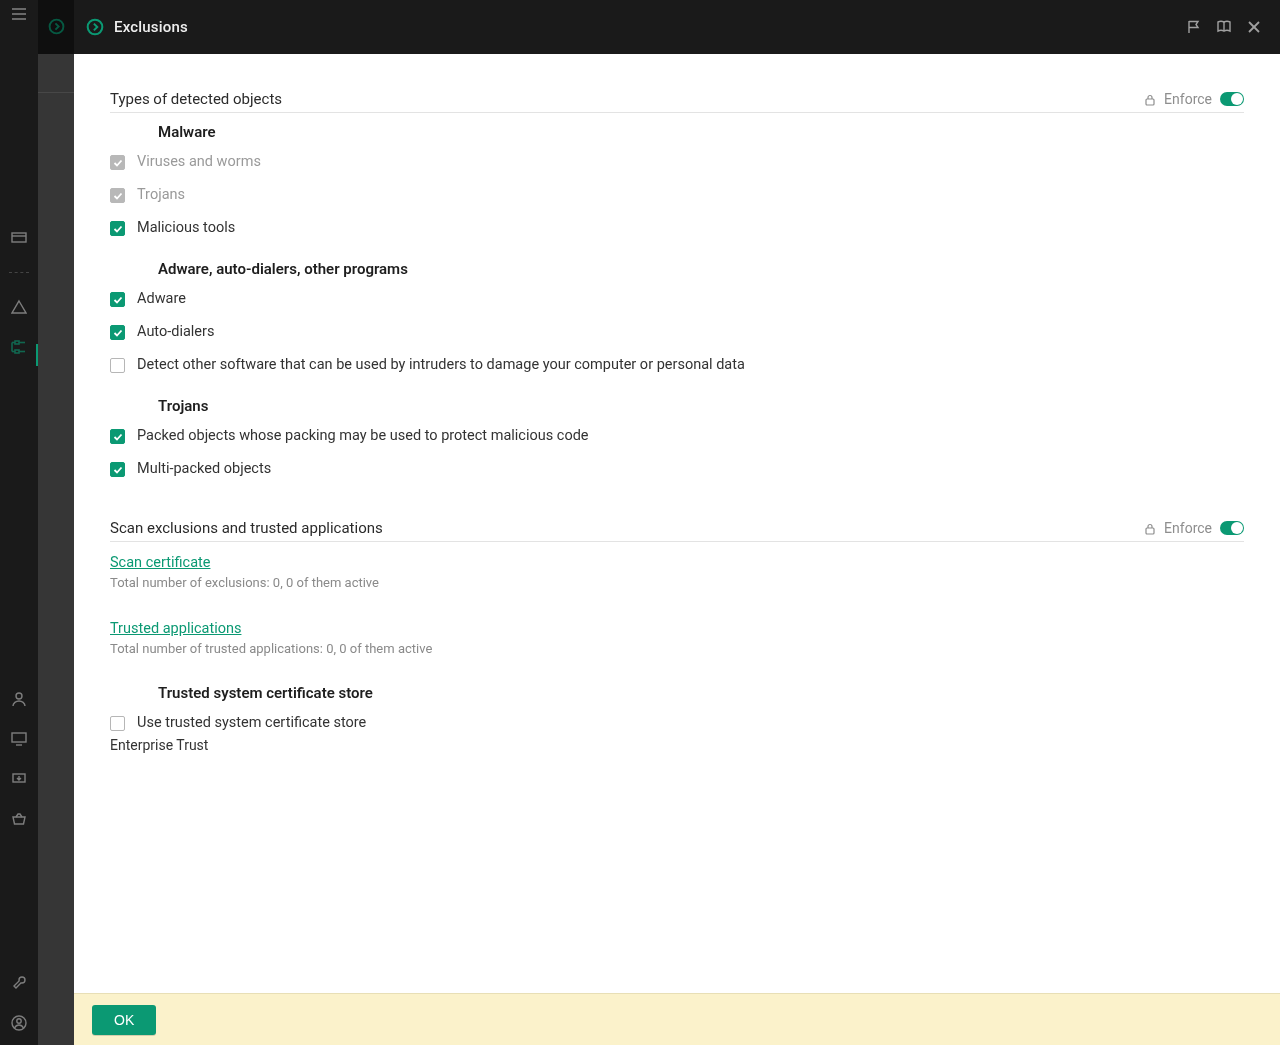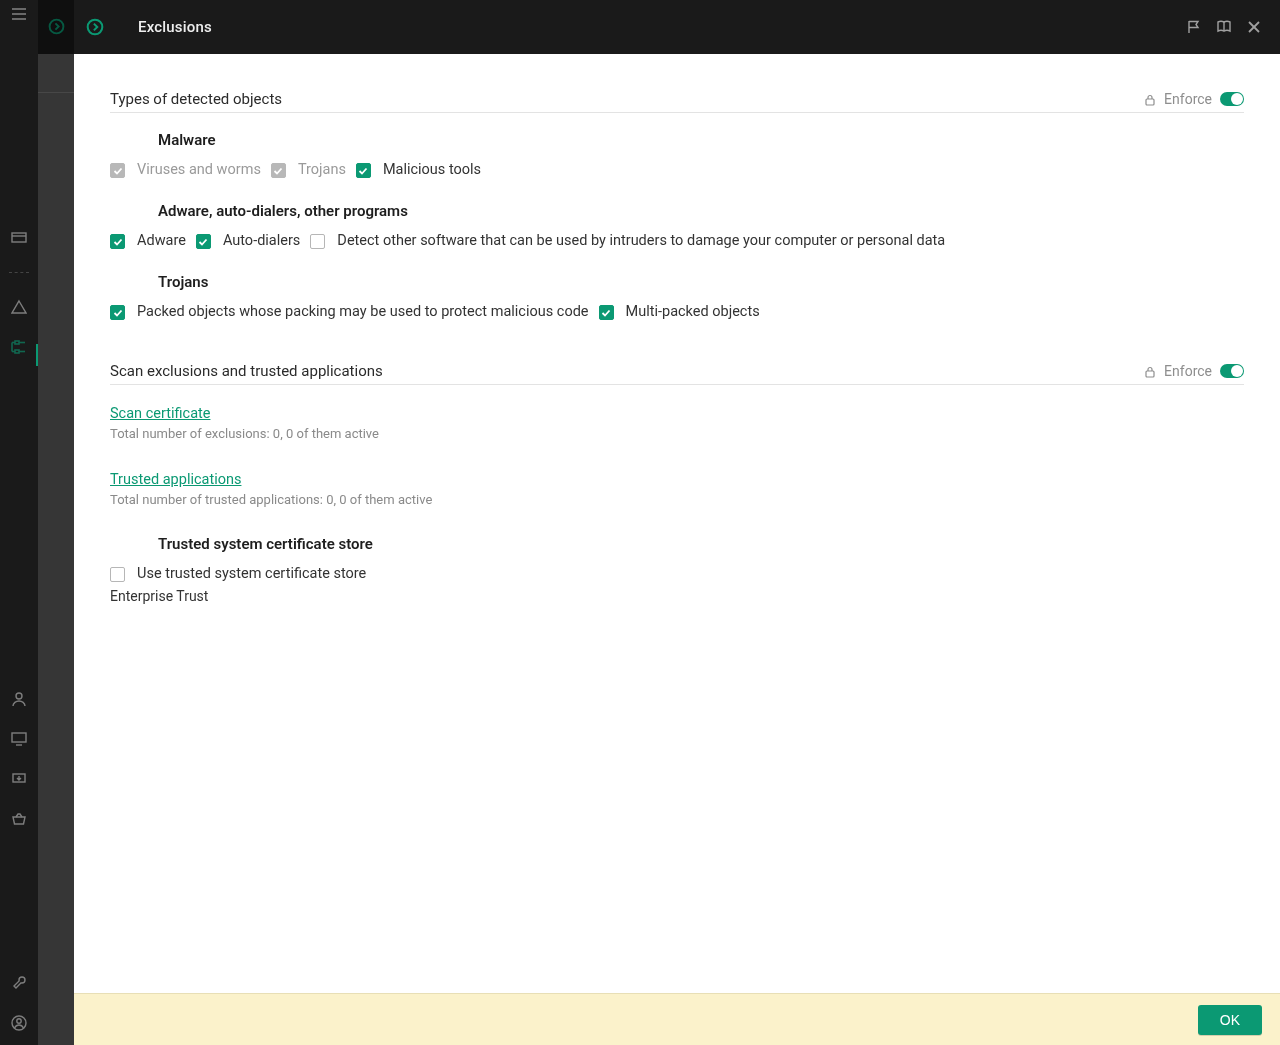--- a/index.html
+++ b/index.html
@@ -16,52 +16,52 @@
 .rail-active-marker { position: absolute; left: 36px; top: 344px; width: 2px; height: 22px; background: #0b9973; }
 
 .overlay-root { position: absolute; left: 38px; top: 0; right: 0; bottom: 0; background: rgba(0,0,0,0.42); }
 .behind-strip { position: absolute; left: 38px; top: 0; width: 36px; height: 100%; background: #5e5e5e; }
 .behind-strip-divider { position: absolute; top: 92px; left: 0; right: 0; border-top: 1px solid #7a7a7a; }
 .behind-strip-top { position: absolute; left: 38px; top: 0; right: 0; height: 54px; background: #1a1a1a;}
 .behind-strip-circle { position: absolute; left: 48px; top: 18px; width: 17px; height: 17px; }
 
 .modal { position: absolute; left: 74px; top: 0; right: 0; bottom: 0; display: flex; flex-direction: column; background: #fff; }
 
-.modal-header { height: 54px; background: #1a1a1a; display: flex; align-items: center; padding: 0 18px 0 12px; color: #eee; gap: 24px; }
+.modal-header { height: 54px; background: #1a1a1a; display: flex; align-items: center; padding: 0 18px 0 12px; color: #eee; }
 .header-icon { width: 18px; height: 18px; margin-right: 10px; }
 .header-title { font-size: 15px; font-weight: 500; letter-spacing: 0.2px; }
 .header-actions { margin-left: auto; display: flex; gap: 14px; align-items: center; }
 .header-actions .h-icon { width: 16px; height: 16px; color: #a0a0a0; display: flex; align-items: center; justify-content: center; }
 
 .modal-body { flex: 1; overflow: auto; padding: 36px 36px 20px 36px; background: #fff; color: #2b2b2b; }
 
-.section-heading { display: flex; align-items: center; justify-content: space-between; border-bottom: 1px solid #e3e3e3; padding-bottom: 4px; margin-bottom: 18px; }
+.section-heading { display: flex; align-items: center; justify-content: space-between; border-bottom: 1px solid #e3e3e3; padding-bottom: 4px; margin-bottom: 10px; }
 .section-heading .heading-text { font-size: 15px; font-weight: 400; color: #2b2b2b; }
 .enforce-block { display: flex; align-items: center; gap: 8px; color: #8e8e8e; font-size: 14px; }
 .enforce-block .lock-icon { width: 12px; height: 12px; }
 
 .toggle { width: 24px; height: 14px; border-radius: 7px; background: #0b9973; position: relative; cursor: pointer; }
 .toggle .knob { position: absolute; right: 1px; top: 1px; width: 12px; height: 12px; border-radius: 50%; background: #fff; }
 
 .group-title { font-size: 15px; font-weight: 600; color: #1e1e1e; margin-bottom: 12px; margin-left: 48px; }
-.check-list { display: flex; flex-direction: row; gap: 10px; margin-bottom: 24px; }
+.check-list { display: flex; flex-direction: column; gap: 16px; margin-bottom: 24px; }
 .check-row { display: flex; align-items: flex-start; gap: 12px; font-size: 14.5px; color: #333; }
 .check-row.disabled { color: #9a9a9a; }
 .chk { width: 15px; height: 15px; border: 1.4px solid #b6b6b6; border-radius: 2px; display: flex; align-items: center; justify-content: center; flex-shrink: 0; margin-top: 2px; background: #fff; cursor: pointer; }
 .chk.on { background: #0b9973; border-color: #0b9973; color: #fff; }
 .chk.disabled-on { background: #b8b8b8; border-color: #b8b8b8; color: #fff; cursor: default; }
 .chk svg { width: 10px; height: 10px; }
 
 .link-block { margin-bottom: 28px; }
 .link-t { font-size: 14.5px; color: #0b9973; text-decoration: underline; cursor: pointer; display: inline-block; margin-bottom: 4px; }
 .link-sub { font-size: 13px; color: #8a8a8a; }
 
 .cert-store-value { font-size: 14px; color: #333; margin-top: 6px; }
 
-.modal-footer { height: 52px; background: #fbf2cb; display: flex; align-items: center; justify-content: flex-end; padding: 0 18px; border-top: 1px solid #e8dfb6; }
+.modal-footer { height: 52px; background: #fbf2cb; display: flex; align-items: center; padding: 0 18px; border-top: 1px solid #e8dfb6; }
 .ok-btn { background: #0b9973; color: #fff; font-size: 14px; border: none; padding: 7px 22px; border-radius: 3px; cursor: pointer; box-shadow: 0 1px 0 rgba(0,0,0,0.15); }
 
 </style>
 </head>
 <body>
 
 <div class="app">
   <div class="left-rail">
     <div class="top-group">
       <div class="rail-icon">

